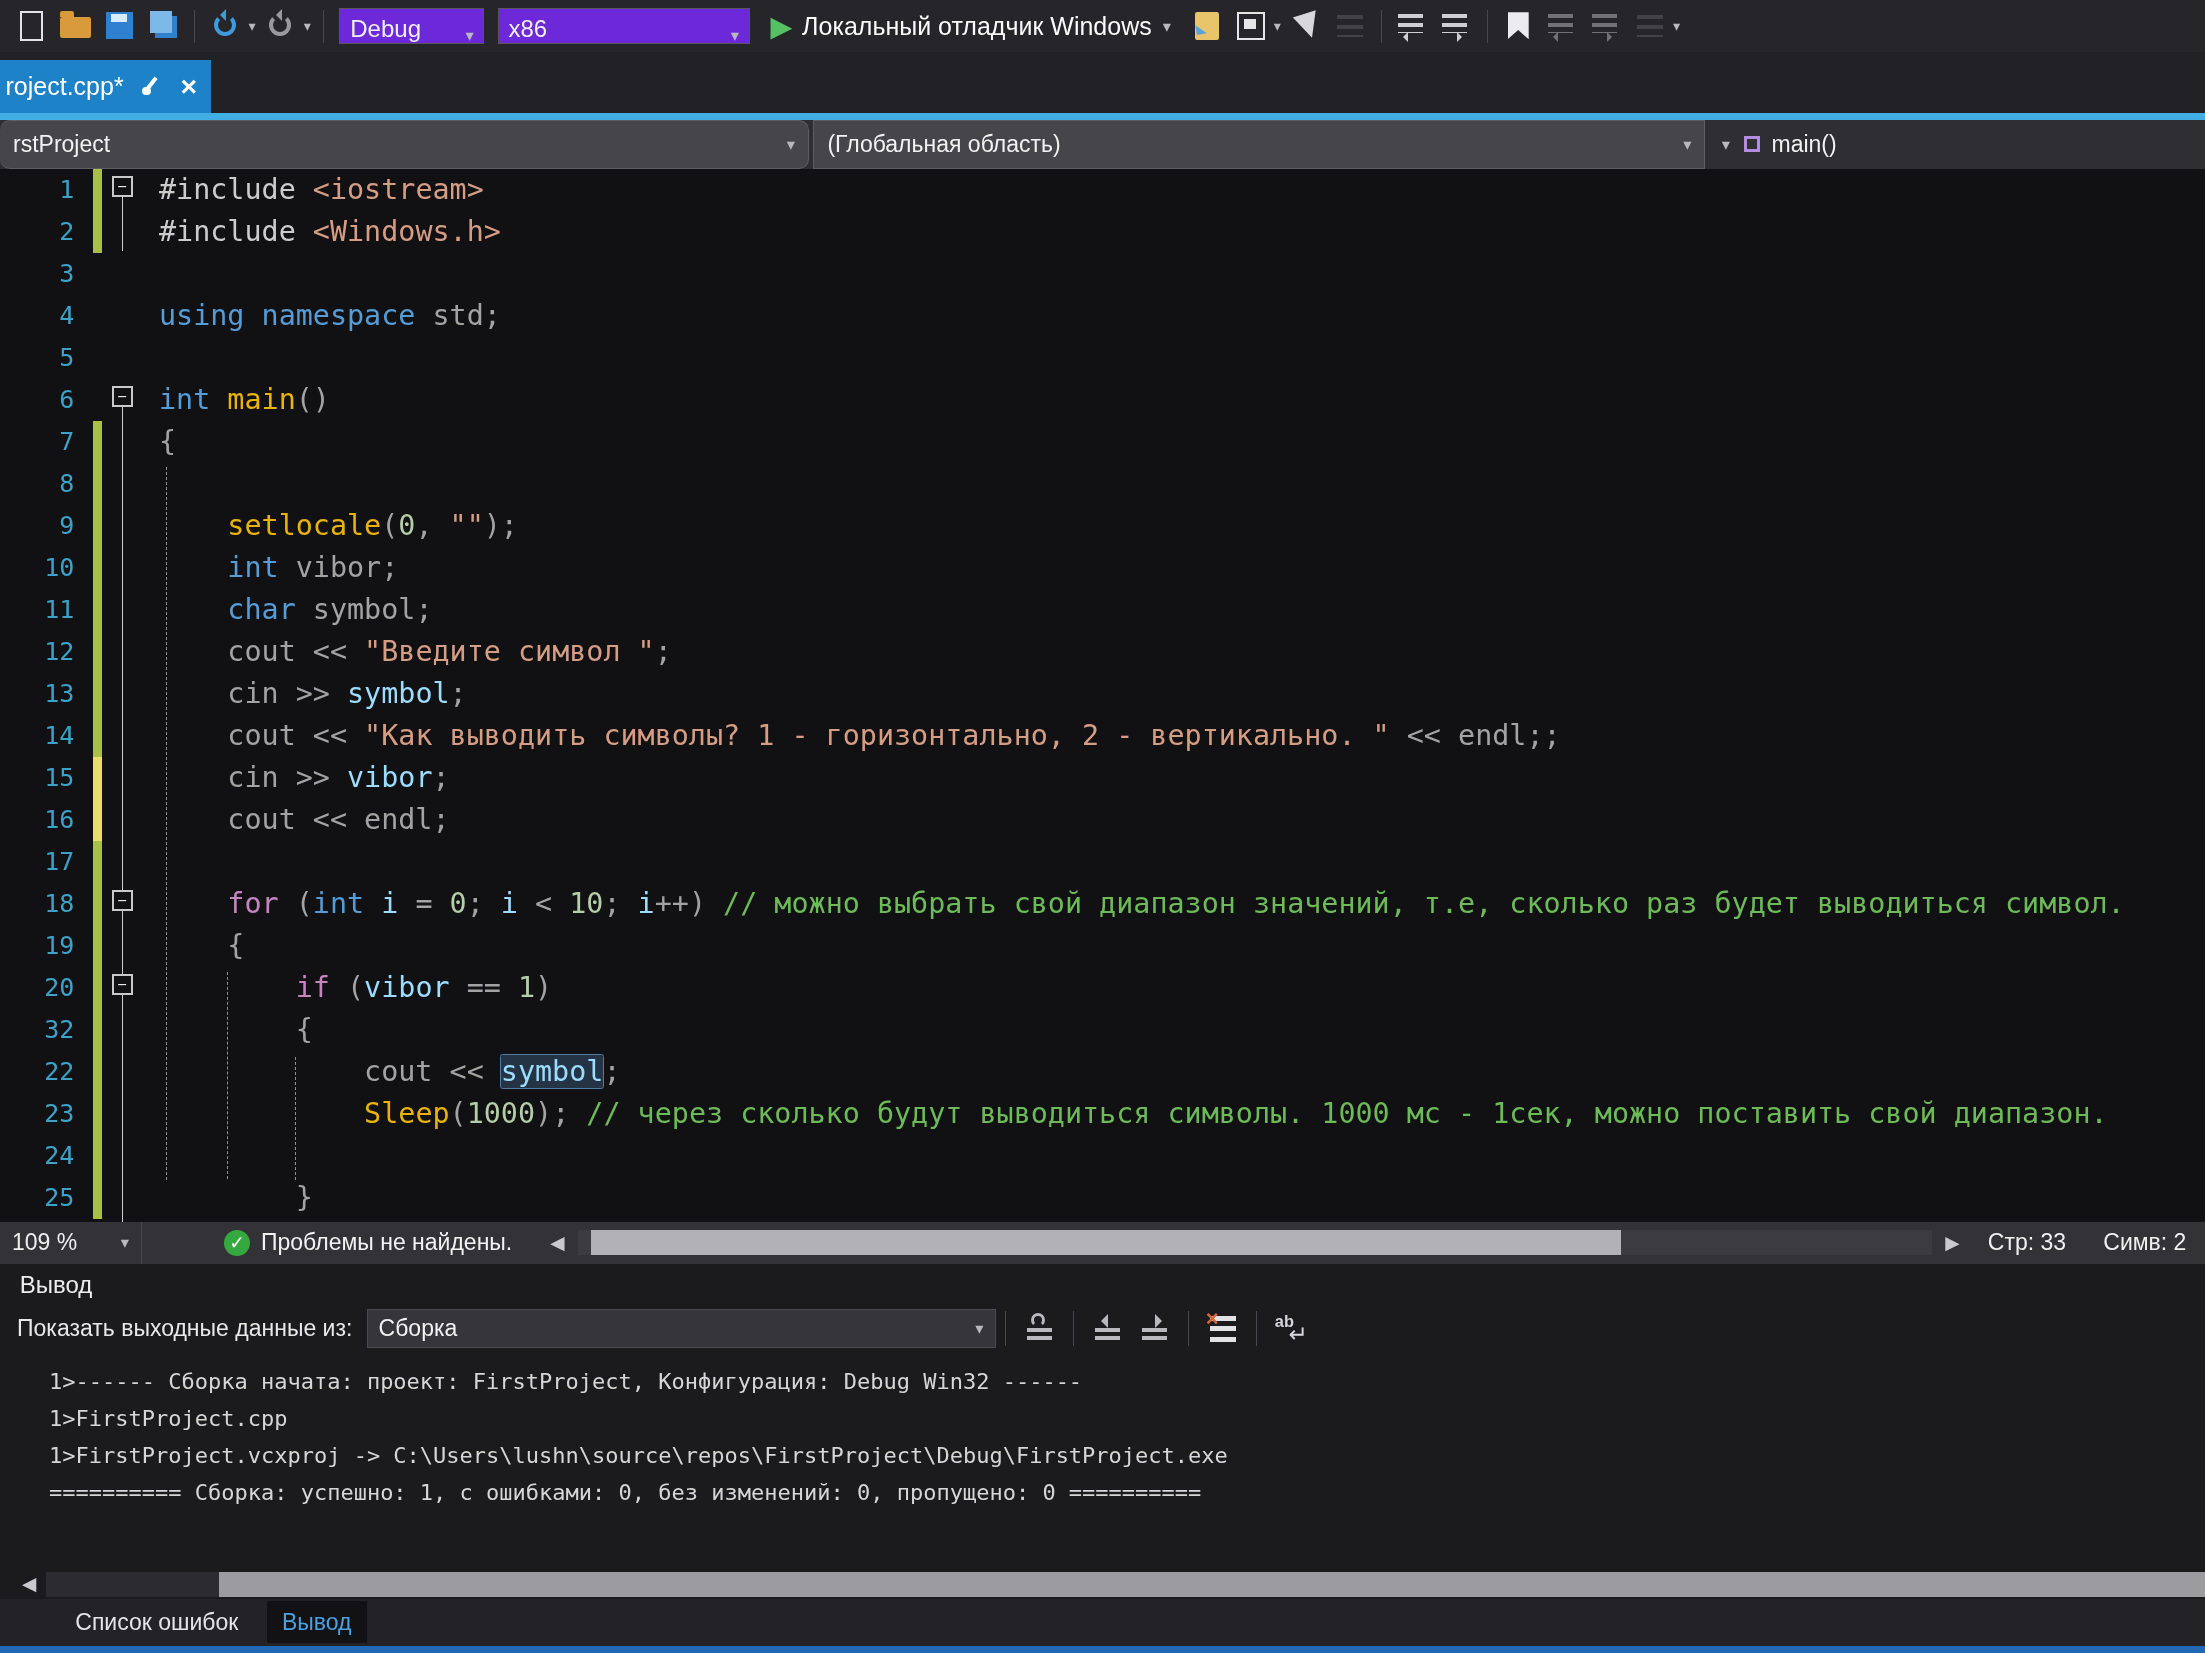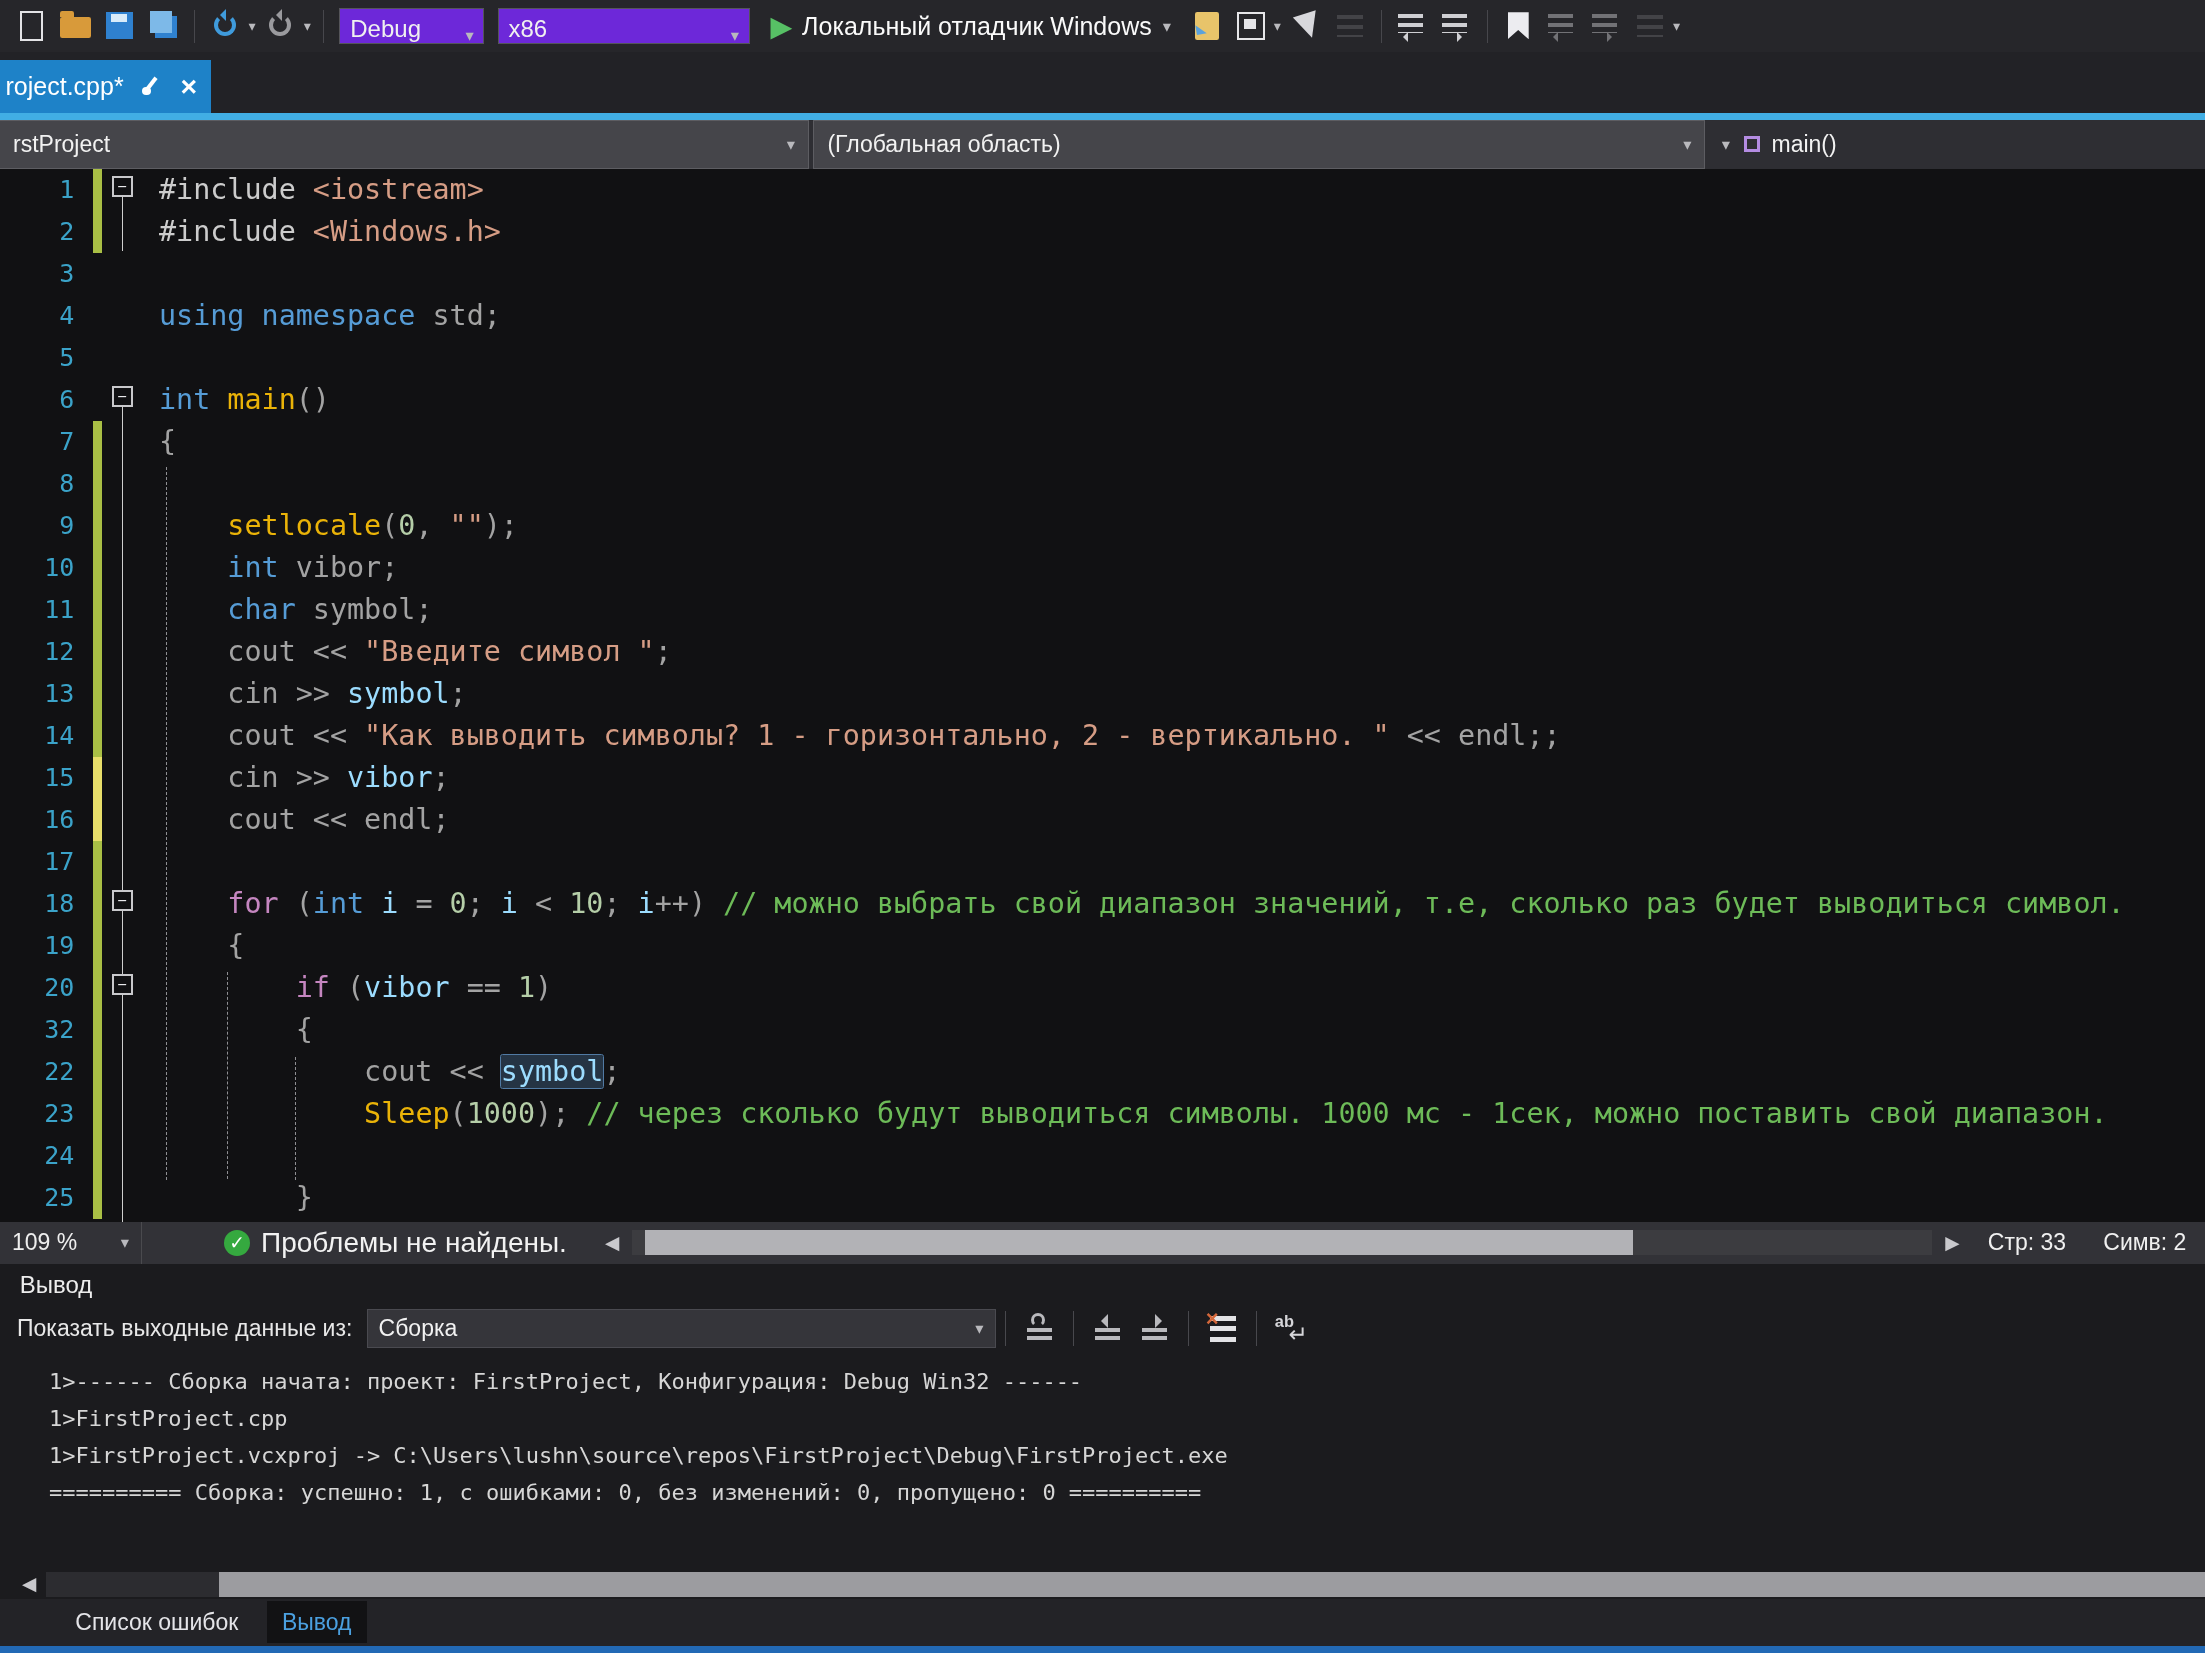--- a/index.html
+++ b/index.html
@@ -51,21 +51,21 @@
   .tab-title { font-size:25px; color:#fff; margin-right:16.4px; white-space:nowrap; }
   .pin { position:relative; width:22px; height:24px; margin-right:18.6px; }
   .pin .stem { position:absolute; left:8.8px; top:1.1px; width:3.8px; height:16.4px; background:#fff; transform:rotate(38deg); }
   .pin .head { position:absolute; left:2.2px; top:12px; width:8.8px; height:8.8px; border-radius:50%; background:#fff; }
   .tab-close { color:#fff; font-size:28.4px; line-height:28.4px; font-weight:bold; }
   .cyanline { height:6.6px; background:#41aee4; }
   
   .navbar { height:49px; background:#2e2e33; display:flex; align-items:stretch; }
   .nav-dd { display:flex; align-items:center; background:#45454a; border:1.1px solid #5d5d62; border-left:none; padding:0 13px; }
   .nav-dd .lbl { font-size:23px; color:#f2f2f2; flex:1; white-space:nowrap; }
-  .nav-proj { width:809px; }
+  .nav-proj { width:809px;border-radius:10px; }
   .nav-scope { width:892px; border-left:1.1px solid #5d5d62; margin-left:4.4px; }
   .nav-member { display:flex; align-items:center; padding:0 16.4px; }
   .cube { width:15.3px; height:15.3px; border:3.3px solid #b48ce2; margin-right:12px; }
   .nav-member .lbl { font-size:23px; color:#f2f2f2; }
   
   .editor { position:relative; height:1053px; background:#111113; overflow:hidden; }
   .crow { display:flex; height:42px; align-items:stretch; }
   .lnum { width:93px; flex:none; text-align:right; padding-right:18.6px; color:#3ba3c9; font-family:"DejaVu Sans Mono", monospace; font-size:25px; line-height:42px; }
   .cbar { width:8.8px; flex:none; }
   .cbar-g { background:#a9bf45; }
@@ -78,21 +78,21 @@
   .hl { background:rgba(70,110,150,.38); outline:1.1px solid #517aa3; border-radius:1.6px; }
   .guide { position:absolute; width:0; z-index:1; }
   .g-solid { border-left:1.6px solid #cfcfcf; }
   .g-dash { border-left:1.6px dashed #8f8f93; }
   
   .estatus { height:42px; background:#323237; display:flex; align-items:center; }
   .zoombox { width:142px; height:42px; display:flex; align-items:center; padding:0 12px; border-right:1.1px solid #4a4a4e; }
   .zoombox .lbl { font-size:23px; color:#eee; flex:1; }
   .checkmsg { display:flex; align-items:center; margin-left:82px; }
   .checkcircle { width:26px; height:26px; border-radius:50%; background:#35a93f; color:#fff; font-size:18.6px; line-height:26px; text-align:center; margin-right:11px; flex:none; }
-  .checkmsg .lbl { font-size:28px; color:#f2f2f2; white-space:nowrap; }
+  .checkmsg .lbl { font-size:23px; color:#f2f2f2; white-space:nowrap; }
   .hscroll-arrow { color:#c9c9cd; font-size:18.6px; margin:0 9.8px; flex:none; }
   .htrack { flex:1; height:25px; background:#3c3c40; position:relative; margin:0 3.3px; }
   .hthumb { position:absolute; top:0; height:25px; background:#b2b2b6; }
   .ethumb { left:1%; width:76%; }
   .posinfo { font-size:23px; color:#f0f0f0; margin:0 18.6px; white-space:nowrap; }
   
   .outpanel { height:382px; background:#1b1b1e; display:flex; flex-direction:column; }
   .otitle { font-size:24px; color:#ededed; margin:7.7px 0 4.4px 19.7px; }
   .octrls { display:flex; align-items:center; height:50px; }
   .octrls .lbl { font-size:23px; color:#e8e8e8; margin-left:17px; white-space:nowrap; }

